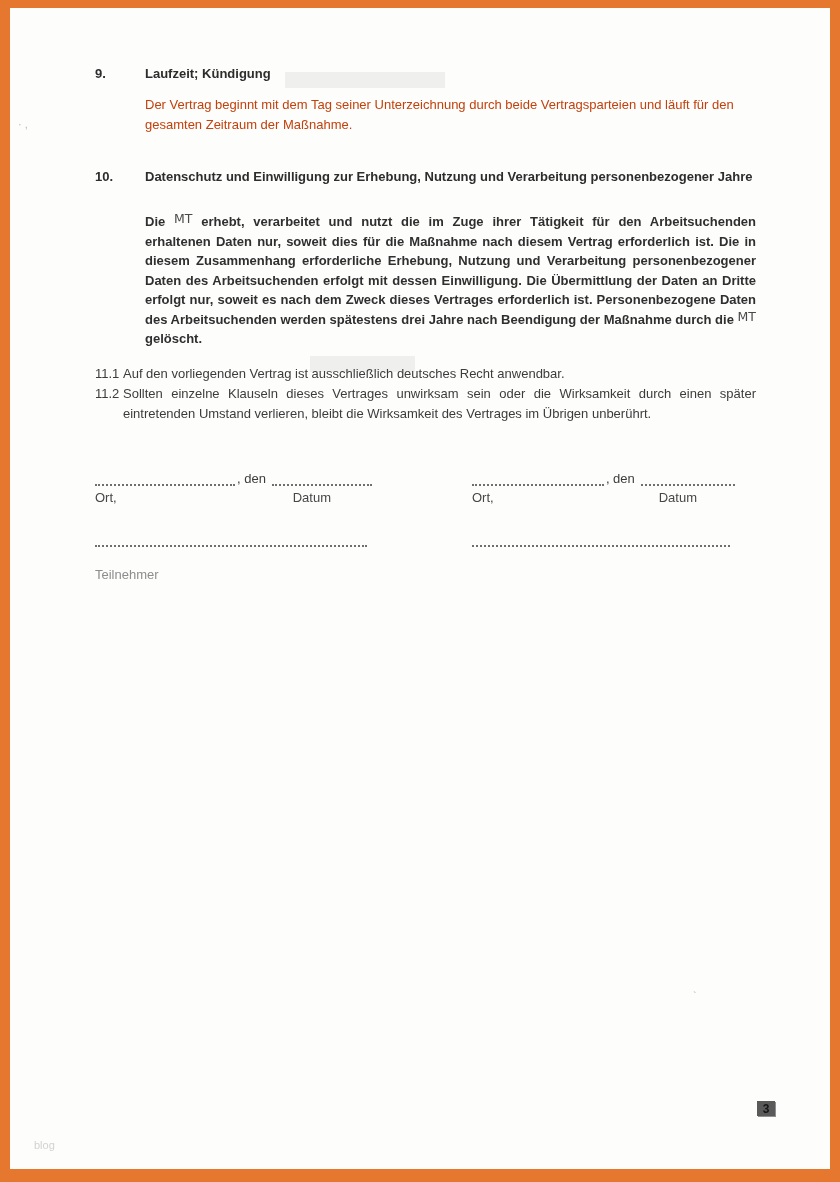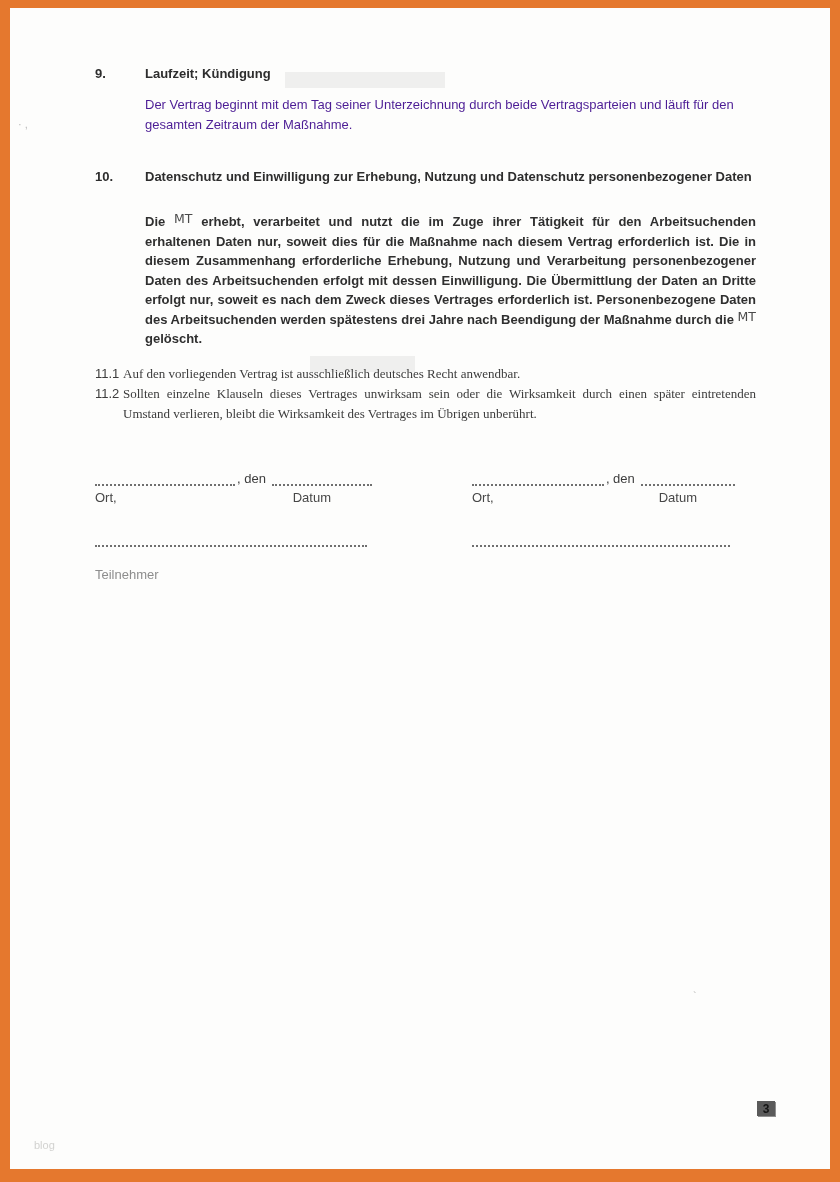--- a/index.html
+++ b/index.html
@@ -27,21 +27,21 @@
   .scan-mark-1{left:8px;top:110px;}
   .scan-mark-2{left:683px;top:982px;}
 
   .section{position:relative;z-index:1;}
   .sec-head{display:flex;font-weight:bold;color:#2d2d2d;font-size:13px;}
   .sec-num{width:50px;flex:0 0 50px;}
   .sec-body{
     margin-left:50px;
     font-size:13px;
     line-height:20px;
-    color:#4c1d95;
+    color:#c2410c;
     max-width:632px;
   }
   .sec9-body{margin-top:14px;}
   .sec10-head{margin-top:34px;}
   .sec10-body{
     margin-top:28px;
     font-weight:bold;
     color:#2f2f2f;
     text-align:justify;
     line-height:19.5px;
@@ -51,21 +51,21 @@
     font-weight:400;
     position:relative;
     top:-3px;
     font-size:12.5px;
     color:#4a4a4a;
   }
   .sec11-head{margin-top:42px;}
   .clauses{margin-top:15px;font-size:13px;line-height:20px;color:#3c3c3c;}
   .clause{display:flex;}
   .clause-num{flex:0 0 28px;}
-  .clause-text{flex:1;max-width:652px;text-align:justify;font-family:Liberation Serif, serif;}
+  .clause-text{flex:1;max-width:652px;text-align:justify;}
 
   
   .sig-block{margin-top:46px;display:flex;position:relative;z-index:1;}
   .sig-col{width:278px;}
   .sig-col.right{margin-left:99px;width:263px;}
   .sig-line-row{display:flex;align-items:flex-end;font-size:13px;color:#3c3c3c;height:16px;}
   .dots{border-bottom:2px dotted #6f6f6f;display:inline-block;height:14px;}
   .d1{width:140px;}
   .d2{width:100px;margin-left:4px;}
   .den{padding:0 2px;white-space:pre;}
@@ -109,21 +109,21 @@
       <div class="sec-head">
         <span class="sec-num">9.</span>
         <span>Laufzeit; Kündigung</span>
       </div>
       <div class="sec-body sec9-body">Der Vertrag beginnt mit dem Tag seiner Unterzeichnung durch beide Vertragsparteien und läuft für den gesamten Zeitraum der Maßnahme.</div>
     </div>
 
     <div class="section">
       <div class="sec-head sec10-head">
         <span class="sec-num">10.</span>
-        <span>Datenschutz und Einwilligung zur Erhebung, Nutzung und Datenschutz personenbezogener Daten</span>
+        <span>Datenschutz und Einwilligung zur Erhebung, Nutzung und Verarbeitung personenbezogener Jahre</span>
       </div>
       <div class="sec-body sec10-body"><span>Die </span><span class="mt">MT</span><span> erhebt, verarbeitet und nutzt die im Zuge ihrer Tätigkeit für den Arbeitsuchenden erhaltenen Daten nur, soweit dies für die Maßnahme nach diesem Vertrag erforderlich ist. Die in diesem Zusammenhang erforderliche Erhebung, Nutzung und Verarbeitung personenbezogener Daten des Arbeitsuchenden erfolgt mit dessen Einwilligung. Die Übermittlung der Daten an Dritte erfolgt nur, soweit es nach dem Zweck dieses Vertrages erforderlich ist. Personenbezogene Daten des Arbeitsuchenden werden spätestens drei Jahre nach Beendigung der Maßnahme durch die </span><span class="mt">MT</span><span> gelöscht.</span></div>
     </div>
 
     <div class="section">
       <div class="clauses">
         <div class="clause">
           <span class="clause-num">11.1</span>
           <span class="clause-text">Auf den vorliegenden Vertrag ist ausschließlich deutsches Recht anwendbar.</span>
         </div>

